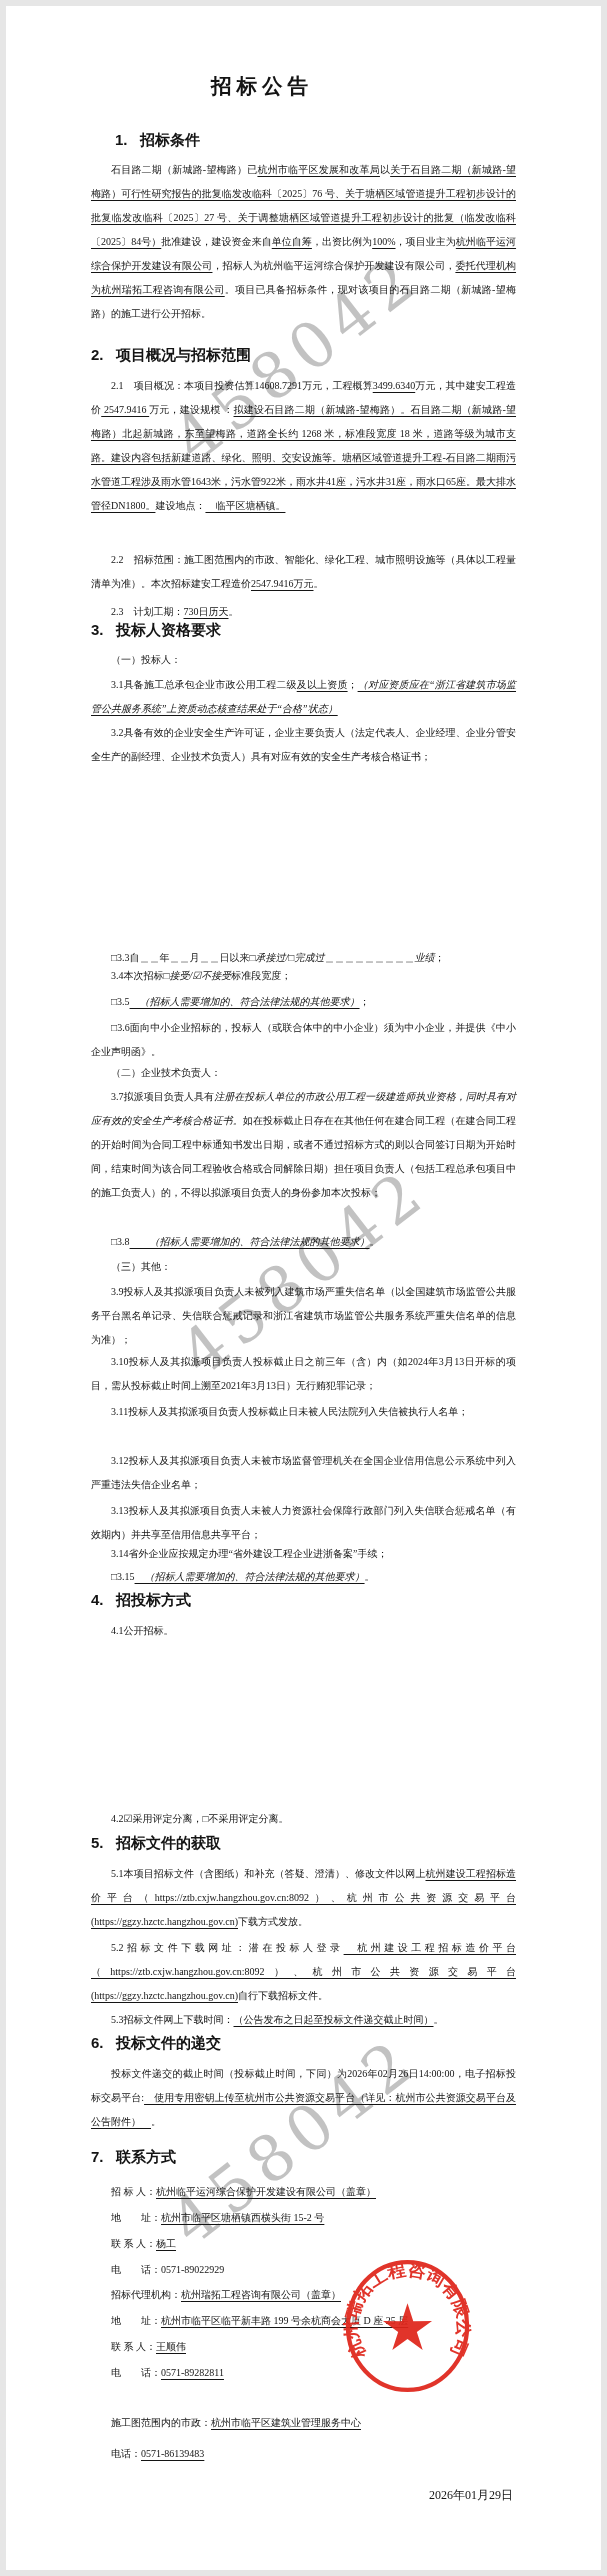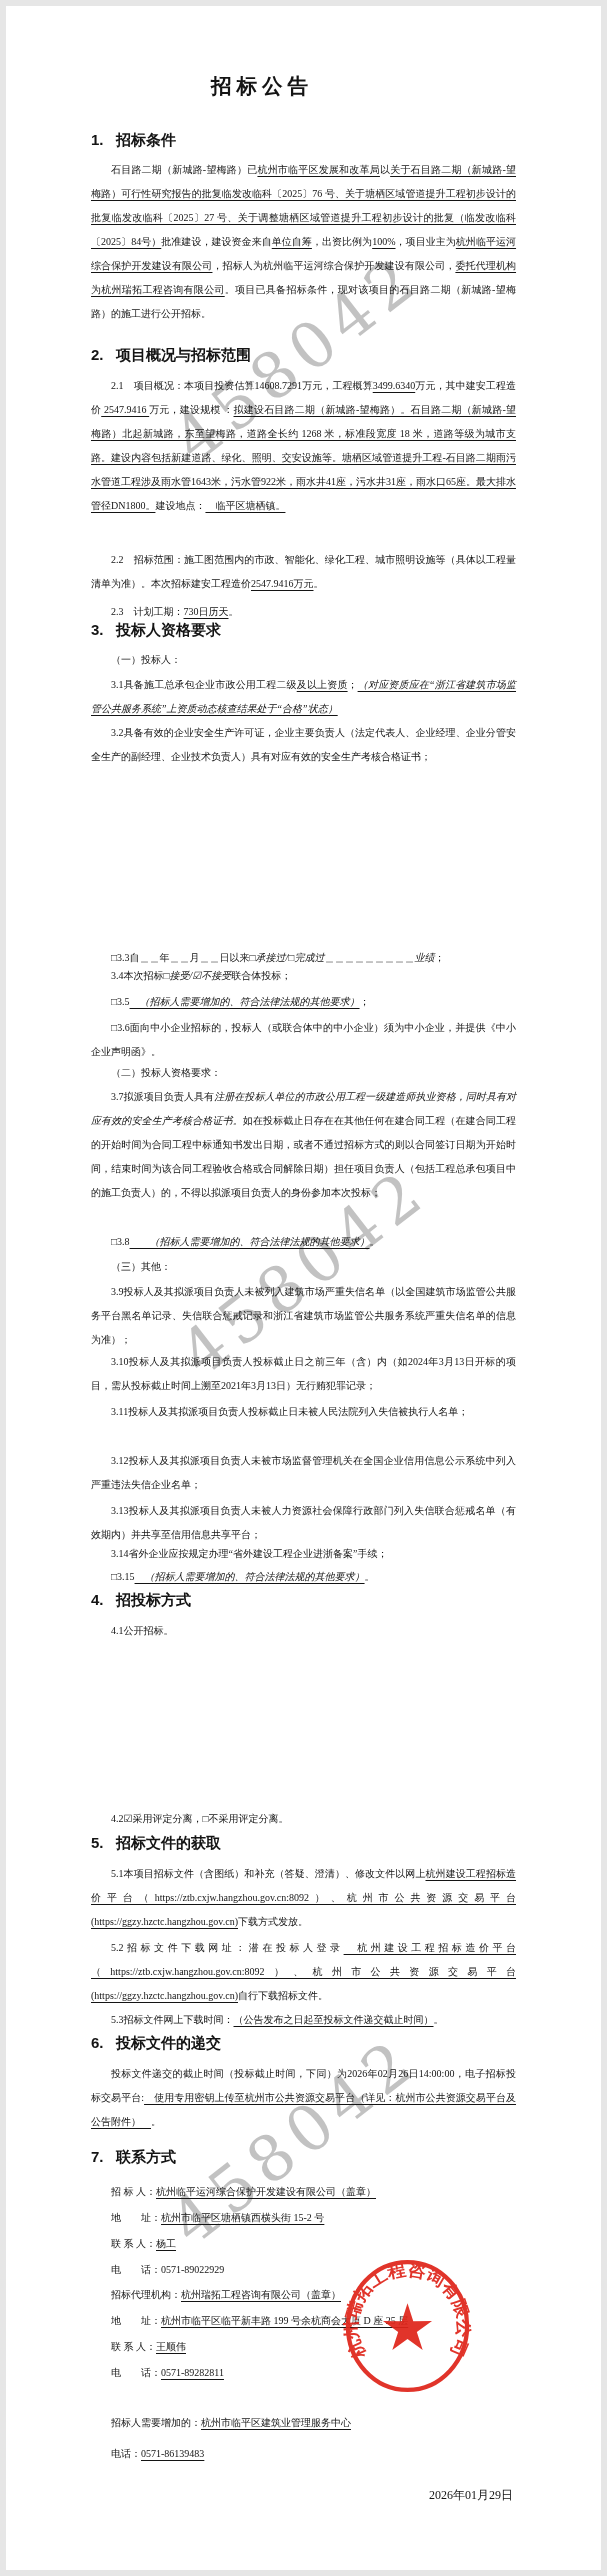--- a/index.html
+++ b/index.html
@@ -27,37 +27,37 @@
 <body>
 
 <div class="page">
 
   <div class="wm" style="left:291px;top:352px;">458042</div>
   <div class="wm" style="left:298px;top:1266px;">458042</div>
   <div class="wm" style="left:288px;top:2135px;">458042</div>
 
   <div class="title" style="top:66px;">招标公告</div>
 
-  <div class="h" style="top:125px;">1.   招标条件</div>
+  <div class="h" style="top:125px;margin-left:24px;">1.   招标条件</div>
   <div class="blk ind" style="top:152px;"><span>石目路二期（新城路-望梅路）已</span><span class="u">杭州市临平区发展和改革局</span><span>以</span><span class="u">关于石目路二期（新城路-望梅路）可行性研究报告的批复临发改临科〔2025〕76 号、关于塘栖区域管道提升工程初步设计的批复临发改临科〔2025〕27 号、关于调整塘栖区域管道提升工程初步设计的批复（临发改临科〔2025〕84号）</span><span>批准建设，建设资金来自</span><span class="u">单位自筹</span><span>，出资比例为</span><span class="u">100%</span><span>，项目业主为</span><span class="u">杭州临平运河综合保护开发建设有限公司</span><span>，招标人为杭州临平运河综合保护开发建设有限公司，</span><span class="u">委托代理机构为杭州瑞拓工程咨询有限公司</span><span>。项目已具备招标条件，现对该项目的石目路二期（新城路-望梅路）的施工进行公开招标。</span></div>
 
   <div class="h" style="top:340px;">2.   项目概况与招标范围</div>
   <div class="blk ind" style="top:368px;"><span>2.1　项目概况：本项目投资估算14608.7291万元，工程概算</span><span class="u">3499.6340</span><span>万元，其中建安工程造价</span><span class="u"> 2547.9416 </span><span>万元，建设规模 ：</span><span class="u">拟建设石目路二期（新城路-望梅路）。石目路二期（新城路-望梅路）北起新城路，东至望梅路，道路全长约 1268 米，标准段宽度 18 米，道路等级为城市支路。建设内容包括新建道路、绿化、照明、交安设施等。塘栖区域管道提升工程-石目路二期雨污水管道工程涉及雨水管1643米，污水管922米，雨水井41座，污水井31座，雨水口65座。最大排水管径DN1800。</span><span>建设地点：</span><span class="u">　临平区塘栖镇。</span></div>
   <div class="blk ind" style="top:542px;"><span>2.2　招标范围：施工图范围内的市政、智能化、绿化工程、城市照明设施等（具体以工程量清单为准）。本次招标建安工程造价</span><span class="u">2547.9416万元</span><span>。</span></div>
   <div class="blk ind" style="top:594px;"><span>2.3　计划工期：</span><span class="u">730日历天</span><span>。</span></div>
 
   <div class="h" style="top:615px;">3.   投标人资格要求</div>
   <div class="blk ind" style="top:642px;">（一）投标人：</div>
   <div class="blk ind" style="top:667px;"><span>3.1具备施工总承包企业市政公用工程二级</span><span class="u">及以上资质</span><span>；</span><span class="u i">（对应资质应在“浙江省建筑市场监管公共服务系统”上资质动态核查结果处于“合格”状态）</span></div>
   <div class="blk ind" style="top:715px;"><span>3.2具备有效的企业安全生产许可证，企业主要负责人（法定代表人、企业经理、企业分管安全生产的副经理、企业技术负责人）具有对应有效的安全生产考核合格证书；</span></div>
   <div class="blk ind" style="top:940px;"><span>□3.3自＿＿年＿＿月＿＿日以来</span><span class="i">□承接过/□完成过</span><span>＿＿＿＿＿＿＿＿＿</span><span class="i">业绩</span><span>；</span></div>
-  <div class="blk ind" style="top:958px;"><span>3.4本次招标</span><span class="i">□接受/☑不接受</span><span>联合体投标；</span></div>
+  <div class="blk ind" style="top:958px;"><span>3.4本次招标</span><span class="i">□接受/☑不接受</span><span>标准段宽度；</span></div>
   <div class="blk ind" style="top:984px;"><span>□3.5</span><span class="u i">　（招标人需要增加的、符合法律法规的其他要求）</span><span>；</span></div>
   <div class="blk ind" style="top:1010px;"><span>□3.6面向中小企业招标的，投标人（或联合体中的中小企业）须为中小企业，并提供《中小企业声明函》。</span></div>
-  <div class="blk ind" style="top:1055px;">（二）投标人资格要求：</div>
+  <div class="blk ind" style="top:1055px;">（二）企业技术负责人：</div>
   <div class="blk ind" style="top:1079px;"><span>3.7拟派项目负责人具有</span><span class="i">注册在投标人单位的市政公用工程一级建造师执业资格，同时具有对应有效的安全生产考核合格证书。</span><span>如在投标截止日存在在其他任何在建合同工程（在建合同工程的开始时间为合同工程中标通知书发出日期，或者不通过招标方式的则以合同签订日期为开始时间，结束时间为该合同工程验收合格或合同解除日期）担任项目负责人（包括工程总承包项目中的施工负责人）的，不得以拟派项目负责人的身份参加本次投标；</span></div>
   <div class="blk ind" style="top:1224px;"><span>□3.8</span><span class="u i">　　（招标人需要增加的、符合法律法规的其他要求）</span><span>。</span></div>
   <div class="blk ind" style="top:1249px;">（三）其他：</div>
   <div class="blk ind" style="top:1274px;"><span>3.9投标人及其拟派项目负责人未被列入建筑市场严重失信名单（以全国建筑市场监管公共服务平台黑名单记录、失信联合惩戒记录和浙江省建筑市场监管公共服务系统严重失信名单的信息为准）；</span></div>
   <div class="blk ind" style="top:1344px;"><span>3.10投标人及其拟派项目负责人投标截止日之前三年（含）内（如2024年3月13日开标的项目，需从投标截止时间上溯至2021年3月13日）无行贿犯罪记录；</span></div>
   <div class="blk ind" style="top:1394px;"><span>3.11投标人及其拟派项目负责人投标截止日未被人民法院列入失信被执行人名单；</span></div>
   <div class="blk ind" style="top:1443px;"><span>3.12投标人及其拟派项目负责人未被市场监督管理机关在全国企业信用信息公示系统中列入严重违法失信企业名单；</span></div>
   <div class="blk ind" style="top:1493px;"><span>3.13投标人及其拟派项目负责人未被人力资源社会保障行政部门列入失信联合惩戒名单（有效期内）并共享至信用信息共享平台；</span></div>
   <div class="blk ind" style="top:1536px;"><span>3.14省外企业应按规定办理“省外建设工程企业进浙备案”手续；</span></div>
   <div class="blk ind" style="top:1559px;"><span>□3.15</span><span class="u i">　（招标人需要增加的、符合法律法规的其他要求）</span><span>。</span></div>
@@ -76,21 +76,21 @@
 
   <div class="h" style="top:2142px;">7.   联系方式</div>
   <div class="blk ind" style="top:2174px;"><span>招 标 人：</span><span class="u">杭州临平运河综合保护开发建设有限公司（盖章）</span></div>
   <div class="blk ind" style="top:2200px;"><span>地　　址：</span><span class="u">杭州市临平区塘栖镇西横头街 15-2 号</span></div>
   <div class="blk ind" style="top:2226px;"><span>联 系 人：</span><span class="u">杨工</span></div>
   <div class="blk ind" style="top:2252px;"><span>电　　话：</span><span>0571-89022929</span></div>
   <div class="blk ind" style="top:2277px;"><span>招标代理机构：</span><span class="u">杭州瑞拓工程咨询有限公司（盖章）</span></div>
   <div class="blk ind" style="top:2303px;"><span>地　　址：</span><span class="u">杭州市临平区临平新丰路 199 号余杭商会大厦 D 座 25 层</span></div>
   <div class="blk ind" style="top:2329px;"><span>联 系 人：</span><span class="u">王顺伟</span></div>
   <div class="blk ind" style="top:2355px;"><span>电　　话：</span><span class="u">0571-89282811</span></div>
-  <div class="blk ind" style="top:2405px;"><span>招标人需要增加的：</span><span class="u">杭州市临平区建筑业管理服务中心</span></div>
+  <div class="blk ind" style="top:2405px;"><span>施工图范围内的市政：</span><span class="u">杭州市临平区建筑业管理服务中心</span></div>
   <div class="blk ind" style="top:2436px;"><span>电话：</span><span class="u">0571-86139483</span></div>
 
   <div class="date" style="top:2481px;">2026年01月29日</div>
 
   <svg class="stamp" width="129" height="136" viewBox="0 0 210 220">
     <ellipse cx="105" cy="110" rx="97" ry="104" fill="none" stroke="#df251a" stroke-width="7"></ellipse>
     <path id="sealarc" d="M 37.8 157 A 82 82 0 1 1 172.2 157" fill="none"></path>
     <text font-size="27" fill="#df251a" font-family="Liberation Serif, serif" font-weight="bold">
       <textPath href="#sealarc" startOffset="0" textLength="355" lengthAdjust="spacingAndGlyphs">杭州瑞拓工程咨询有限公司</textPath>
     </text>

